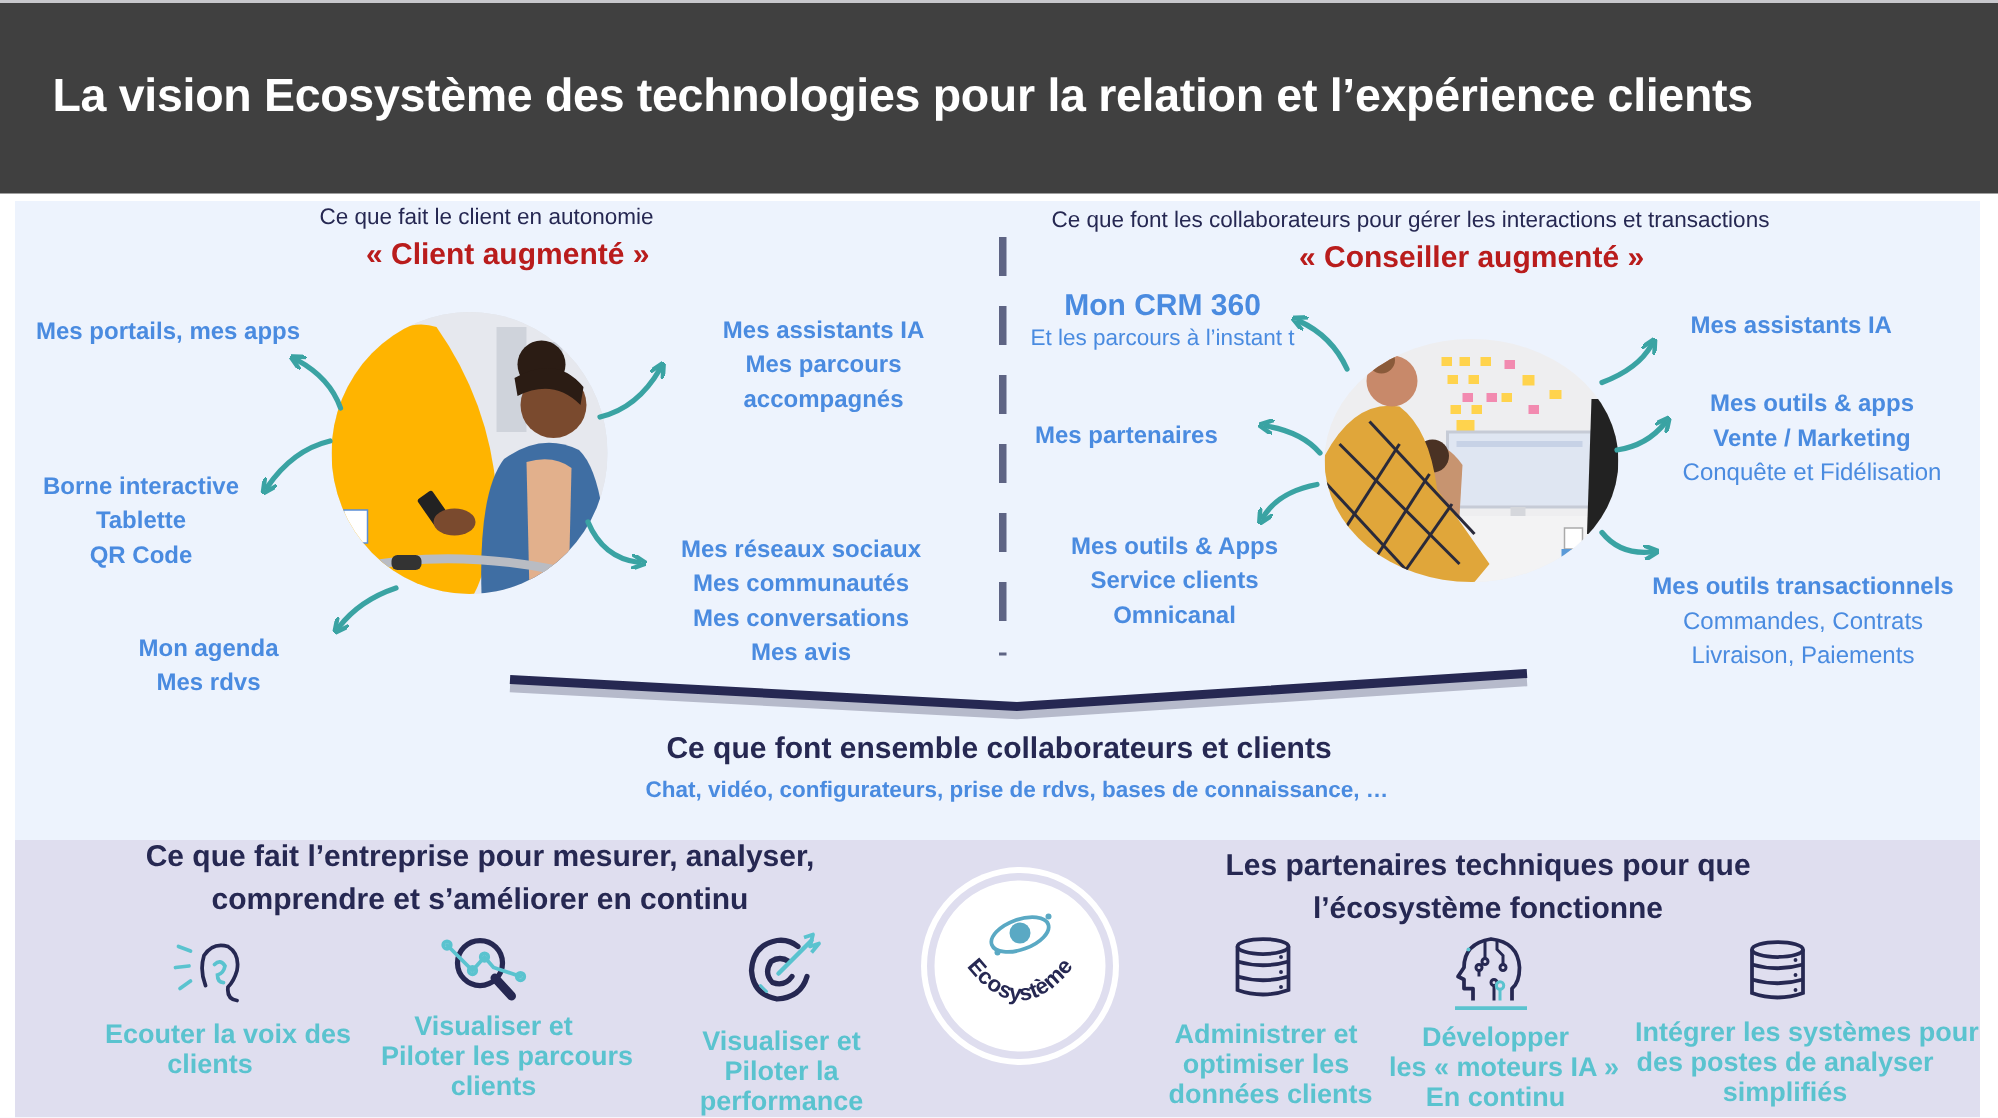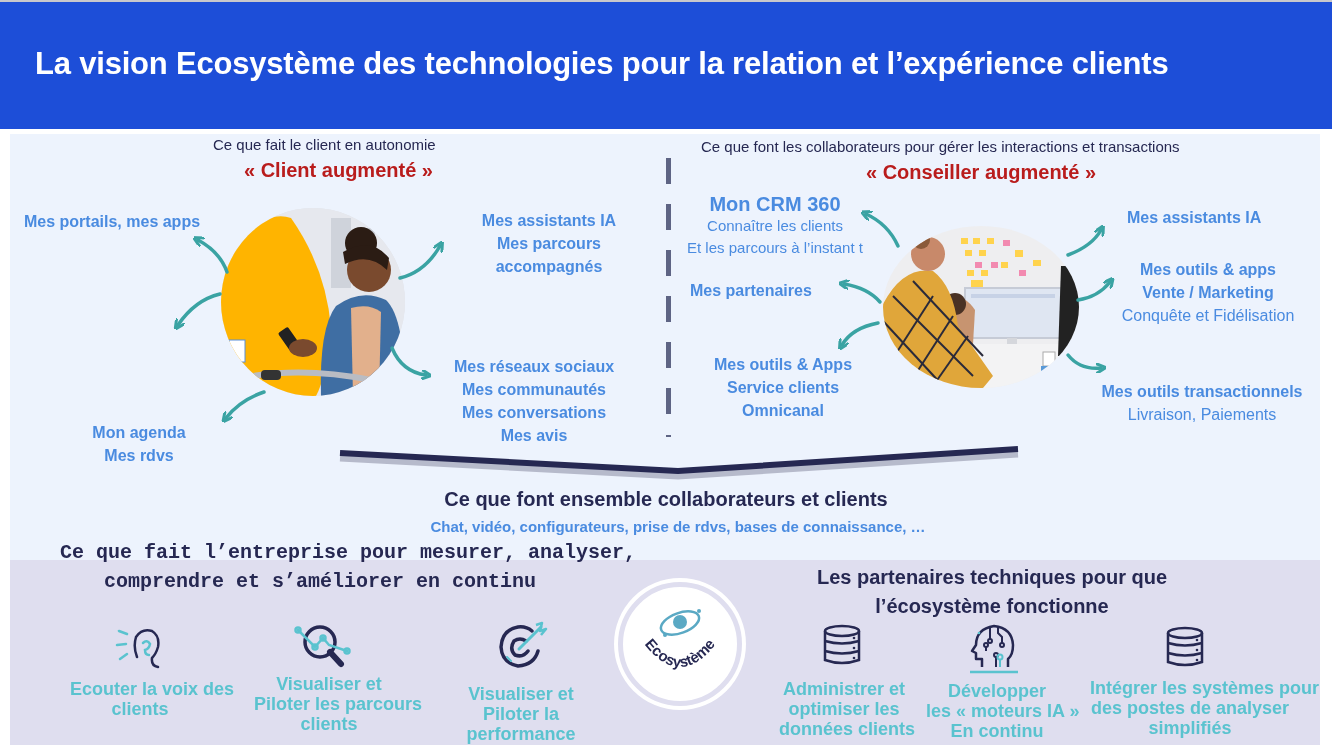--- a/index.html
+++ b/index.html
@@ -1,19 +1,19 @@
 <!DOCTYPE html>
 <html><head>
   <meta charset="utf-8">
   <style>
     * { margin: 0; padding: 0; box-sizing: border-box; }
     html, body { width: 1332px; height: 745px; overflow: hidden; background: #ffffff; font-family: "Liberation Sans", "DejaVu Sans", sans-serif; }
     .page { position: relative; width: 1332px; height: 745px; background: #ffffff; }
     .topline { position: absolute; left: 0; top: 0; width: 1332px; height: 2px; background: #c8c8cc; }
-    .header { position: absolute; left: 0; top: 2px; width: 1332px; height: 127px; background: #1d4ed8; }
+    .header { position: absolute; left: 0; top: 2px; width: 1332px; height: 127px; background: #404040; }
     .header-title { position: absolute; left: 35px; top: 44px; color: #ffffff; font-size: 31px; font-weight: bold; letter-spacing: -0.2px; white-space: nowrap; }
     .upper { position: absolute; left: 10px; top: 134px; width: 1310px; height: 426px; background: #edf3fd; }
     .lower { position: absolute; left: 10px; top: 560px; width: 1310px; height: 185px; background: #dfdeef; }
     .abs { position: absolute; white-space: nowrap; text-align: center; }
     .blue { color: #4a8be0; }
     .teal { color: #5ac3cf; font-weight: bold; }
     .sec-sub { font-size: 15px; font-weight: normal; color: #262852; }
     .sec-title { font-size: 20px; font-weight: bold; color: #b91c1c; }
     .item { font-size: 16px; line-height: 23px; }
     .item .b { font-weight: bold; display: block; }
@@ -136,73 +136,78 @@
       <path d="M878 323 Q852 328 842 345" marker-end="url(#ah)"></path>
       <path d="M1068 255 Q1092 246 1101 230" marker-end="url(#ah)"></path>
       <path d="M1078 300 Q1098 297 1110 282" marker-end="url(#ah)"></path>
       <path d="M1068 355 Q1080 370 1101 368" marker-end="url(#ah)"></path>
     </g>
   </svg>
 
   <div class="abs item blue" style="left:24px; top:210px;">
     <span class="b">Mes portails, mes apps</span>
   </div>
+  <div class="abs item blue" style="left:24px; top:313px; width:140px;">
+    <span class="b">Borne interactive</span>
+    <span class="b">Tablette</span>
+    <span class="b">QR Code</span>
+  </div>
   <div class="abs item blue" style="left:84px; top:421px; width:110px;">
     <span class="b">Mon agenda</span>
     <span class="b">Mes rdvs</span>
   </div>
   <div class="abs item blue" style="left:475px; top:209px; width:148px;">
     <span class="b">Mes assistants IA</span>
     <span class="b">Mes parcours</span>
     <span class="b">accompagnés</span>
   </div>
   <div class="abs item blue" style="left:448px; top:355px; width:172px;">
     <span class="b">Mes réseaux sociaux</span>
     <span class="b">Mes communautés</span>
     <span class="b">Mes conversations</span>
     <span class="b">Mes avis</span>
   </div>
 
   <div class="abs item blue" style="left:678px; top:193px; width:194px; font-size:15px; line-height:22px;">
     <span class="b" style="font-size:20px;">Mon CRM 360</span>
-    <span class="n">Connaître les clients</span>
     <span class="n">Et les parcours à l’instant t</span>
   </div>
   <div class="abs item blue" style="left:690px; top:279px;">
     <span class="b">Mes partenaires</span>
   </div>
   <div class="abs item blue" style="left:708px; top:353px; width:150px;">
     <span class="b">Mes outils &amp; Apps</span>
     <span class="b">Service clients</span>
     <span class="b">Omnicanal</span>
   </div>
   <div class="abs item blue" style="left:1127px; top:206px;">
     <span class="b">Mes assistants IA</span>
   </div>
   <div class="abs item blue" style="left:1108px; top:258px; width:200px;">
     <span class="b">Mes outils &amp; apps</span>
     <span class="b">Vente / Marketing</span>
     <span class="n">Conquête et Fidélisation</span>
   </div>
   <div class="abs item blue" style="left:1094px; top:380px; width:216px;">
     <span class="b">Mes outils transactionnels</span>
+    <span class="n">Commandes, Contrats</span>
     <span class="n">Livraison, Paiements</span>
   </div>
 
   <svg class="chevron" width="682" height="40" viewBox="0 0 682 40">
     <path d="M2 10 L340 28 L680 6" stroke="#b6bacb" stroke-width="7" fill="none" transform="translate(0,3)"></path>
     <path d="M2 8 L340 26 L680 4" stroke="#262852" stroke-width="6" fill="none"></path>
   </svg>
 
   <div class="abs" style="left:0; width:1332px; top:488px; font-size:20px; font-weight:bold; color:#262852;">Ce que font ensemble collaborateurs et clients</div>
   <div class="abs" style="left:0; width:1356px; top:518px; font-size:15px; font-weight:bold; color:#4a8be0;">Chat, vidéo, configurateurs, prise de rdvs, bases de connaissance, …</div>
 
   <div class="lower"></div>
 
-  <div class="abs bottom-title" style="left:60px; width:520px; top:538px;font-family:Liberation Mono, monospace;">
+  <div class="abs bottom-title" style="left:60px; width:520px; top:557px;">
     <div>Ce que fait l’entreprise pour mesurer, analyser,</div>
     <div>comprendre et s’améliorer en continu</div>
   </div>
 
   <svg class="abs" style="left:115px; top:627px;" width="50" height="42" viewBox="0 0 50 42">
     <g stroke="#5ac3cf" stroke-width="2.5" stroke-linecap="round" fill="none">
       <path d="M4 4 L12 7"></path>
         <path d="M2 18 L11 17"></path>
         <path d="M5 32 L12 27"></path>
       <path d="M28 16 Q32 12 35 17 Q34 22 30 23 Q30 28 34 28"></path>

